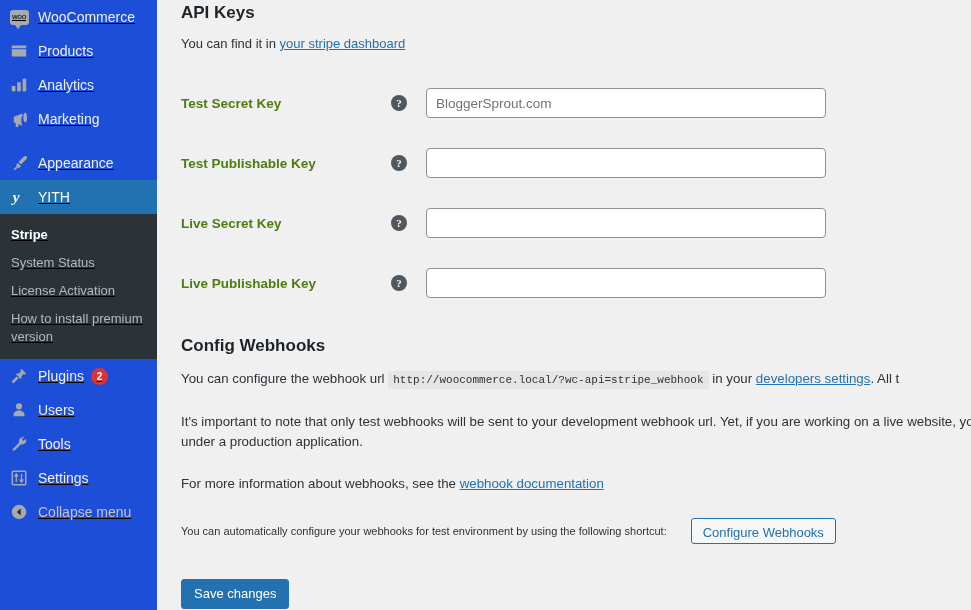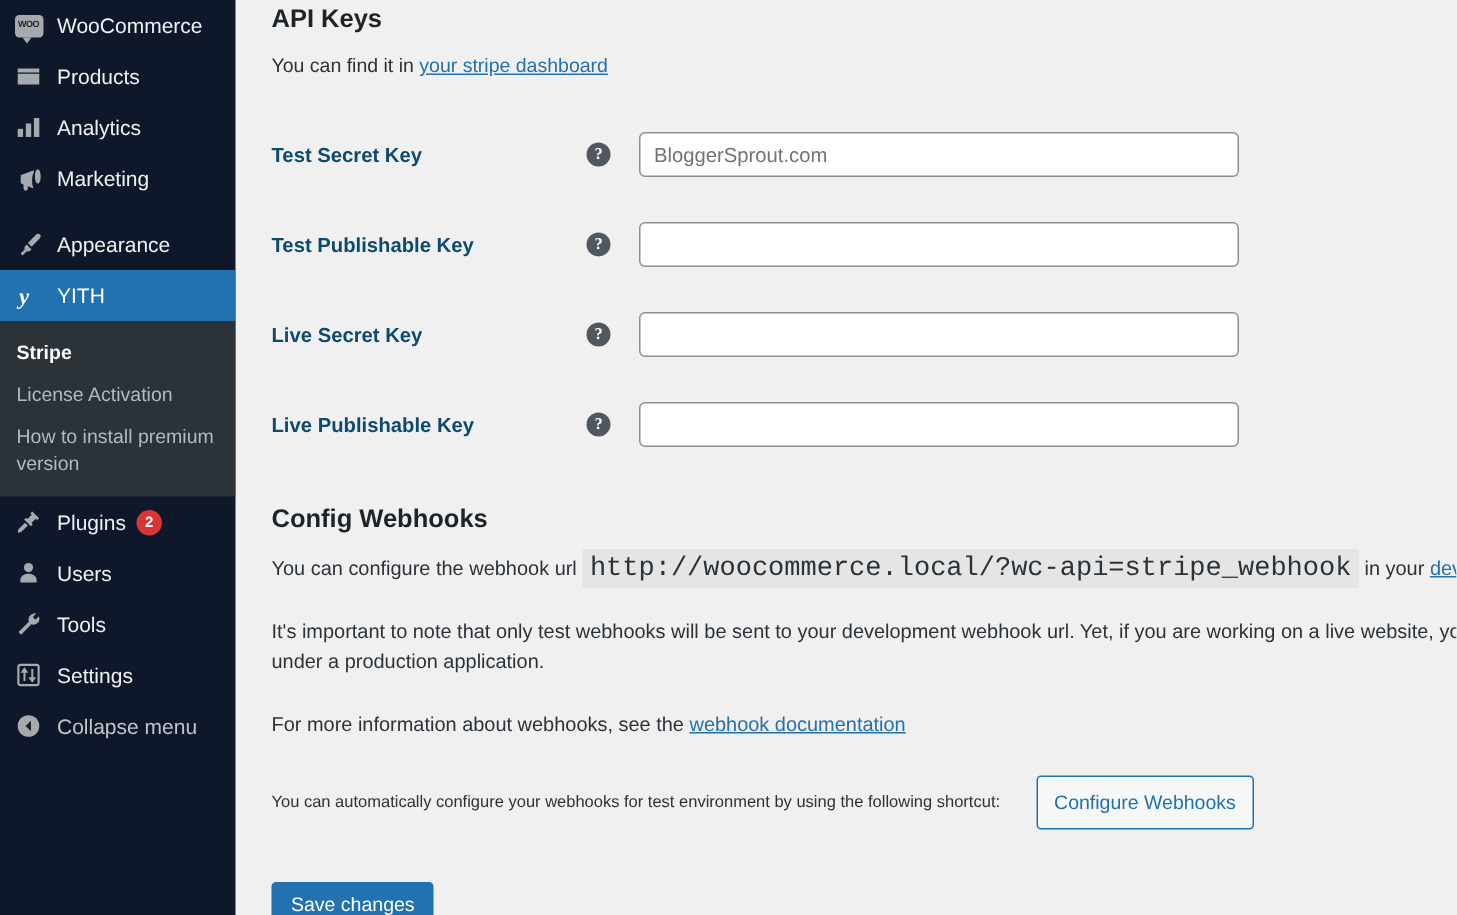--- a/index.html
+++ b/index.html
@@ -8,24 +8,25 @@
     width: 971px; height: 610px;
     overflow: hidden;
     background: #f0f0f1;
     font-family: "Liberation Sans", sans-serif;
   }
   #app { position: relative; width: 971px; height: 610px; display: flex; }
 
   
   #sidebar {
     width: 157px; min-width: 157px; height: 610px;
-    background: #0f172a;
+    background: #1d4ed8;
     overflow: hidden;
     position: relative;
     z-index: 5;
+    text-decoration: underline;
   }
   .menu-item {
     display: flex; align-items: center;
     height: 34px;
     padding-left: 9px;
     color: #f0f0f1;
     font-size: 14px;
     position: relative;
     cursor: pointer;
   }
@@ -113,21 +114,21 @@
   }
   a.wp-link { color: #2271b1; text-decoration: underline; cursor: pointer; }
 
   
   .field-row {
     display: flex; align-items: center;
     height: 60px;
   }
   .field-label {
     width: 210px; min-width: 210px;
-    font-size: 13.5px; font-weight: bold; color: #0c4a6e;
+    font-size: 13.5px; font-weight: bold; color: #4d7c0f;
   }
   .help-icon {
     width: 16px; height: 16px; border-radius: 50%;
     background: #50575e; color: #fff;
     font-size: 11px; font-weight: bold;
     display: flex; align-items: center; justify-content: center;
     font-family: "Liberation Serif", serif;
     margin-right: 19px; flex: none;
     cursor: pointer;
   }
@@ -150,39 +151,39 @@
     color: #2c3338;
     line-height: 20px;
     margin: 0 0 22px 0;
     white-space: nowrap;
   }
   .wh-para.wrapped { white-space: normal; width: 1020px; }
   code.url-code {
     font-family: "Liberation Mono", monospace;
     background: #e5e5e5;
     color: #2c3338;
-    font-size: 18px;
+    font-size: 11px;
     padding: 3px 5px;
     border-radius: 2px;
   }
   .shortcut-row {
     display: flex; align-items: center;
     margin-top: 24px;
     margin-bottom: 0;
   }
   .shortcut-text { font-size: 11px; color: #2c3338; white-space: nowrap; }
   .btn-secondary {
     margin-left: 24px;
     background: #f6f7f7;
     border: 1px solid #2271b1;
     color: #2271b1;
     font-size: 13px;
     border-radius: 3px;
     padding: 0 11px;
-    height: 36px;
+    height: 26px;
     line-height: 28px;
     cursor: pointer;
     font-family: "Liberation Sans", sans-serif;
     white-space: nowrap;
   }
   .btn-primary {
     margin-top: 35px;
     background: #2271b1;
     border: 1px solid #2271b1;
     color: #fff;
@@ -253,20 +254,21 @@
         <svg width="18" height="18" viewBox="0 0 20 20">
             <text x="3" y="16" font-family="Liberation Serif, serif" font-size="17" font-style="italic" font-weight="bold" fill="#ffffff">y</text>
           </svg>
       </span>
       <span class="mi-label">YITH</span>
 
     </div>
 
     <div id="submenu">
       <div class="sub-item current">Stripe</div>
+      <div class="sub-item">System Status</div>
       <div class="sub-item">License Activation</div>
       <div class="sub-item">How to install premium version</div>
     </div>
 
     <div class="menu-item">
       <span class="mi-icon">
         <svg width="18" height="18" viewBox="0 0 20 20" fill="#a7aaad">
             <path d="M12.8 2.2l-1.4 1.4 1 1-3.2 3.2-1-1L6.8 8.2l5 5 1.4-1.4-1-1 3.2-3.2 1 1 1.4-1.4-5-5zM7.4 10.5L2.5 15.4l-.4 2.5 2.5-.4 4.9-4.9-2.1-2.1z"></path>
           </svg>
       </span>

